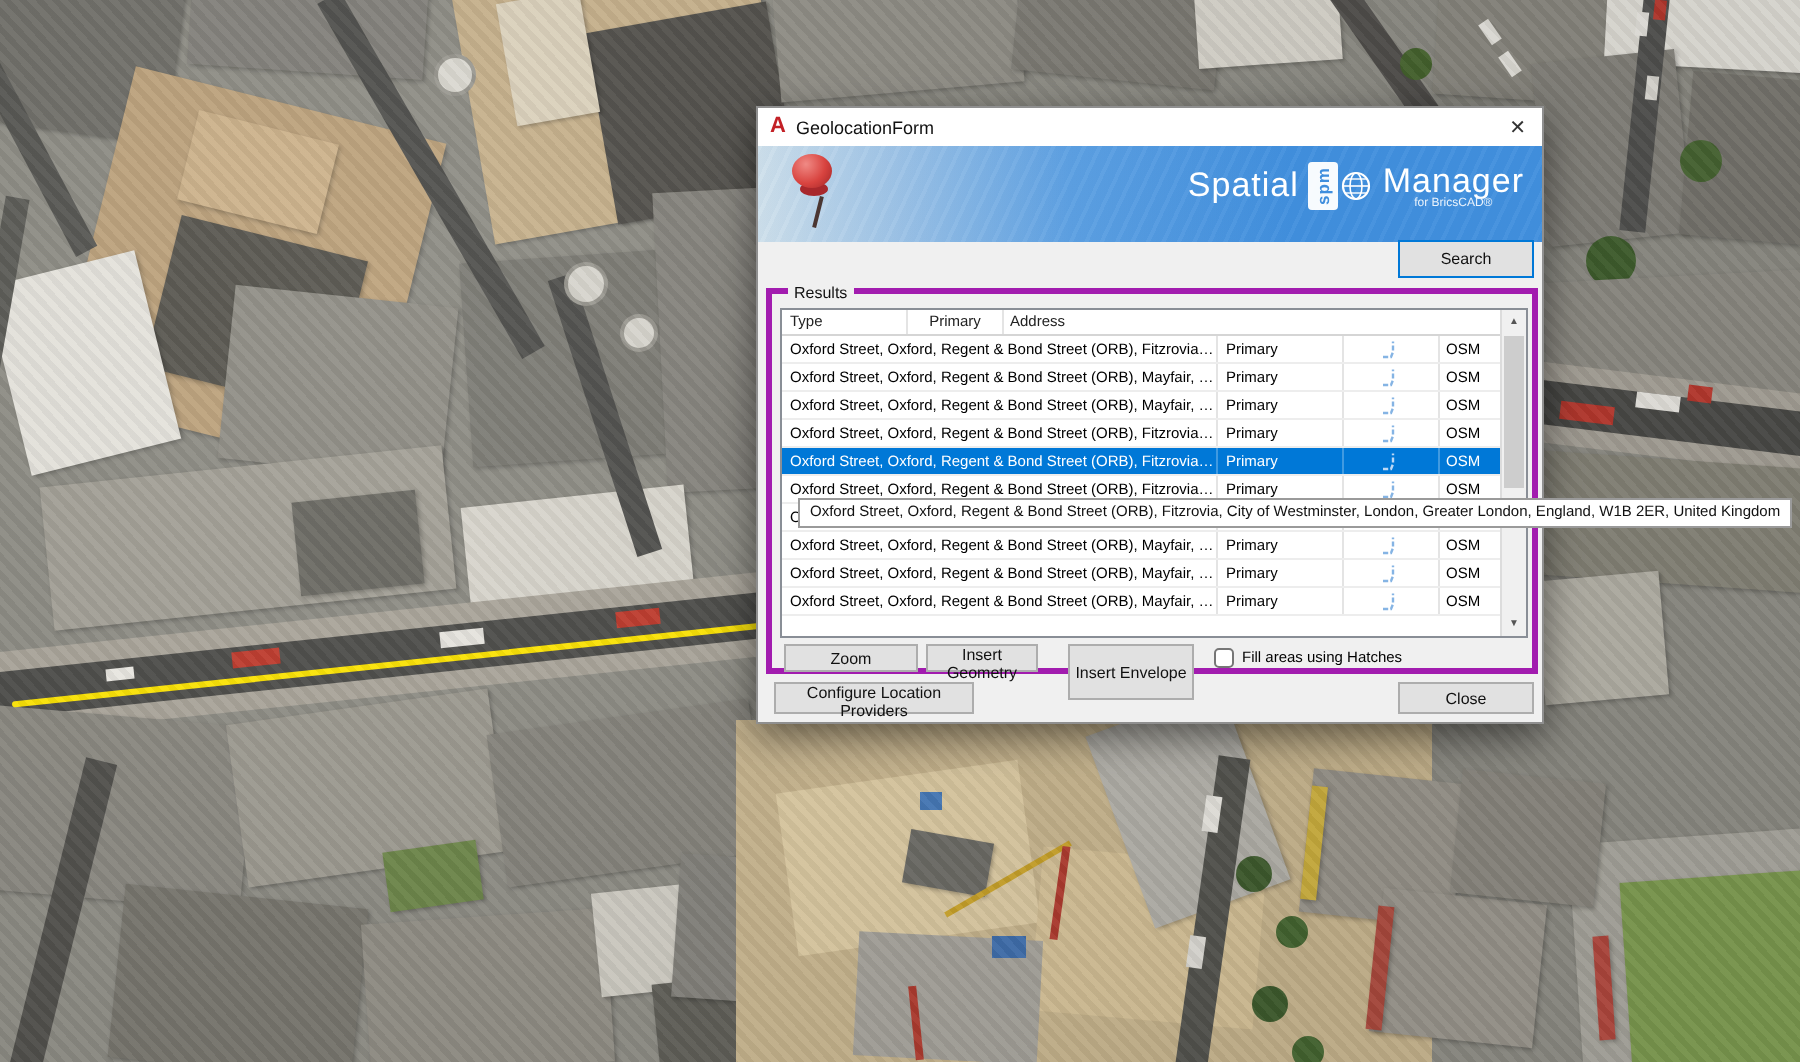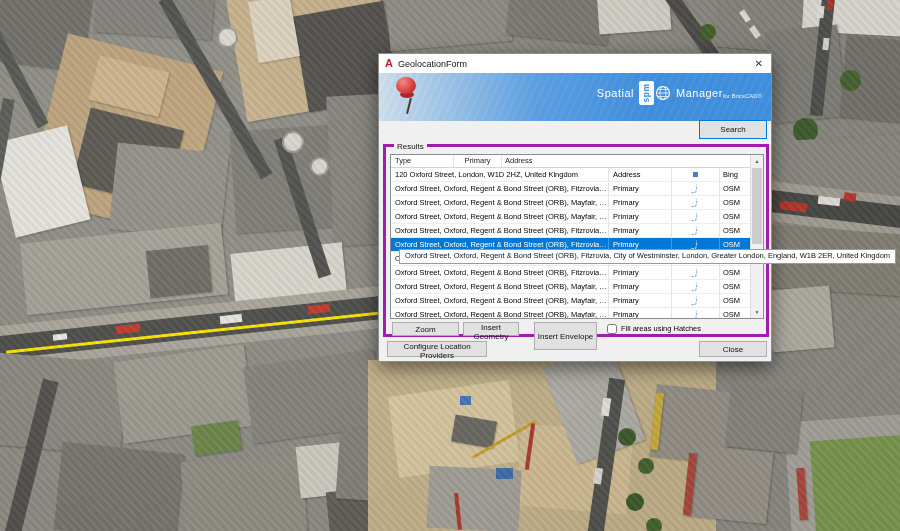--- a/index.html
+++ b/index.html
@@ -28,26 +28,26 @@
     background:linear-gradient(90deg,#cfe0eb 0%, #9cc2e6 18%, #5b9fe2 40%, #3f8edd 68%, #3f8edd 100%); }
   .banner::before { content:""; position:absolute; inset:0;
     background:repeating-linear-gradient(115deg, rgba(255,255,255,.10) 0 2px, rgba(90,130,170,.08) 2px 7px);
     opacity:.5; }
   .pin { position:absolute; left:12px; top:3px; width:34px; height:42px; }
   .pin .needle { position:absolute; left:17px; top:22px; width:2px; height:16px; background:#4a3632; transform:rotate(14deg); }
   .pin .collar { position:absolute; left:9px; top:15px; width:14px; height:7px; background:#a8282c; border-radius:50%; }
   .pin .head { position:absolute; left:5px; top:1px; width:20px; height:17px; border-radius:50%;
     background:radial-gradient(circle at 35% 30%, #f08a85, #d8433f 55%, #9e2426); }
   .brand { position:absolute; right:9px; top:8px; display:flex; align-items:center; gap:5px; z-index:2; }
-  .brand .w { color:#fff; font-size:11px; letter-spacing:.5px; }
+  .brand .w { color:#fff; font-size:17px; letter-spacing:.5px; }
   .badge { width:15px; height:24px; background:rgba(255,255,255,.96); border-radius:2px;
     display:flex; align-items:center; justify-content:center; }
   .badge span { transform:rotate(-90deg); font-size:8.5px; font-weight:bold; color:#3f8edd; letter-spacing:.5px; }
   .globe { margin-left:-4px; }
-  .brand-right { display:flex; flex-direction:row; align-items:flex-end; }
+  .brand-right { display:flex; flex-direction:column; align-items:center; }
   .brand-right .sub { font-size:6px; color:#eaf3fc; margin-top:-2px; }
 
   .search-input { position:absolute; left:6px; top:69px; width:309px; height:16px;
     border:1px solid #7a7a7a; font-size:8px; padding:0 3px; font-family:inherit; background:#fff; }
   .btn { background:#e1e1e1; border:1px solid #adadad; font-size:8px; font-family:inherit;
     color:#111; text-align:center; }
   .search-btn { position:absolute; left:320px; top:66px; width:68px; height:19px; border:1px solid #0078d7; }
 
   .groupbox { position:absolute; left:4px; top:90px; width:386px; height:193px;
     border:3px solid #a21caf; }
@@ -228,28 +228,20 @@
       <span class="glabel">Results</span>
 
       <div class="tbl">
         <div class="thead">
           <div class="cell c-type">Type</div>
           <div class="cell c-geom">Primary</div>
           <div class="cell c-src">Address</div>
         </div>
         <div class="tbody" id="tbody">
             <div class="row">
-              <div class="cell c-name">120 Oxford Street, London, W1D 2HZ, United Kingdom</div>
-              <div class="cell c-type">Address</div>
-              <div class="cell c-geom">
-                <div class="pt-ico" style="background: rgb(74, 127, 193);"></div>
-              </div>
-              <div class="cell c-src">Bing</div>
-            </div>
-            <div class="row">
               <div class="cell c-name">Oxford Street, Oxford, Regent &amp; Bond Street (ORB), Fitzrovia, City of...</div>
               <div class="cell c-type">Primary</div>
               <div class="cell c-geom">
                 <svg width="11" height="11" viewBox="0 0 11 11">
                   <path d="M1.5 9.5 L5.5 9.5 L6.5 7 L6.5 1.8" fill="none" stroke="#85b4e4" stroke-width="1.2" stroke-dasharray="2.6 1.1"></path>
                 </svg>
               </div>
               <div class="cell c-src">OSM</div>
             </div>
             <div class="row">

